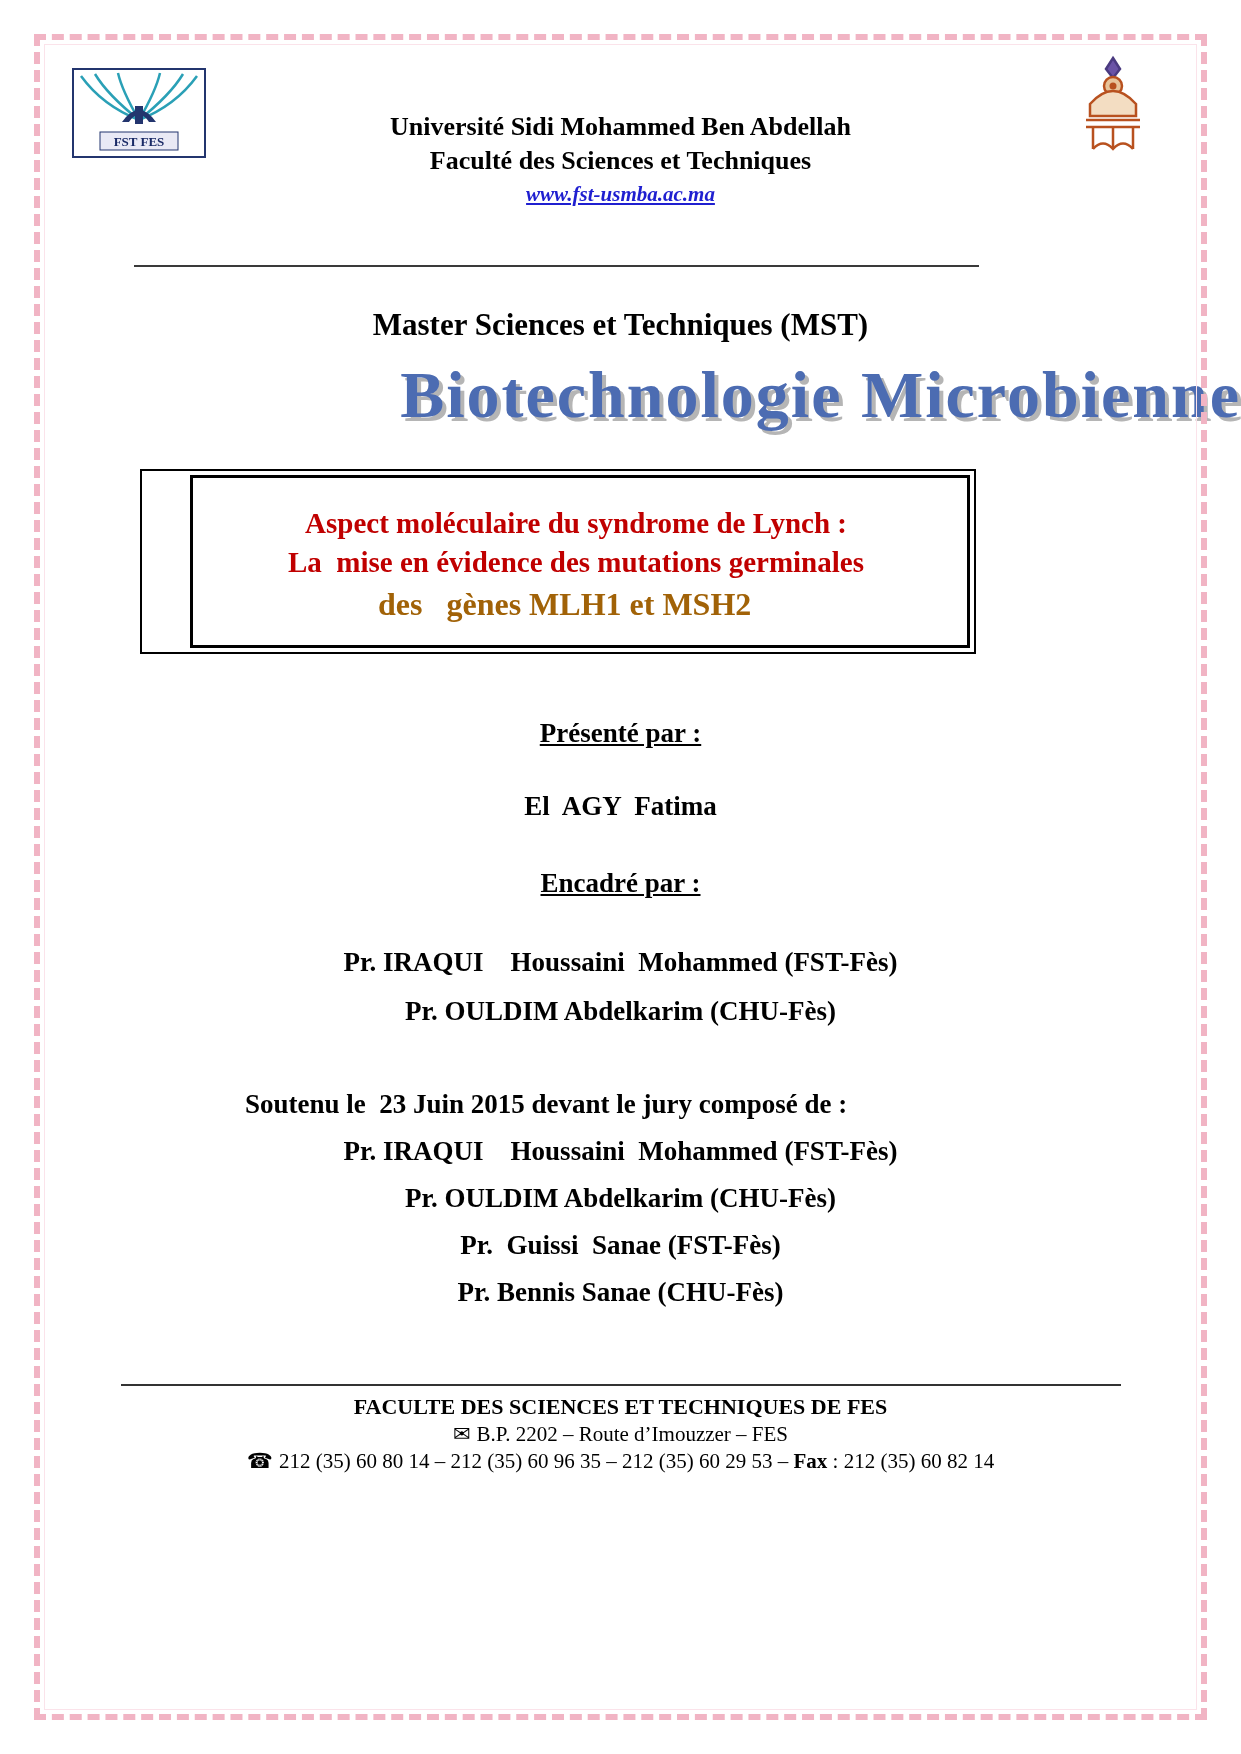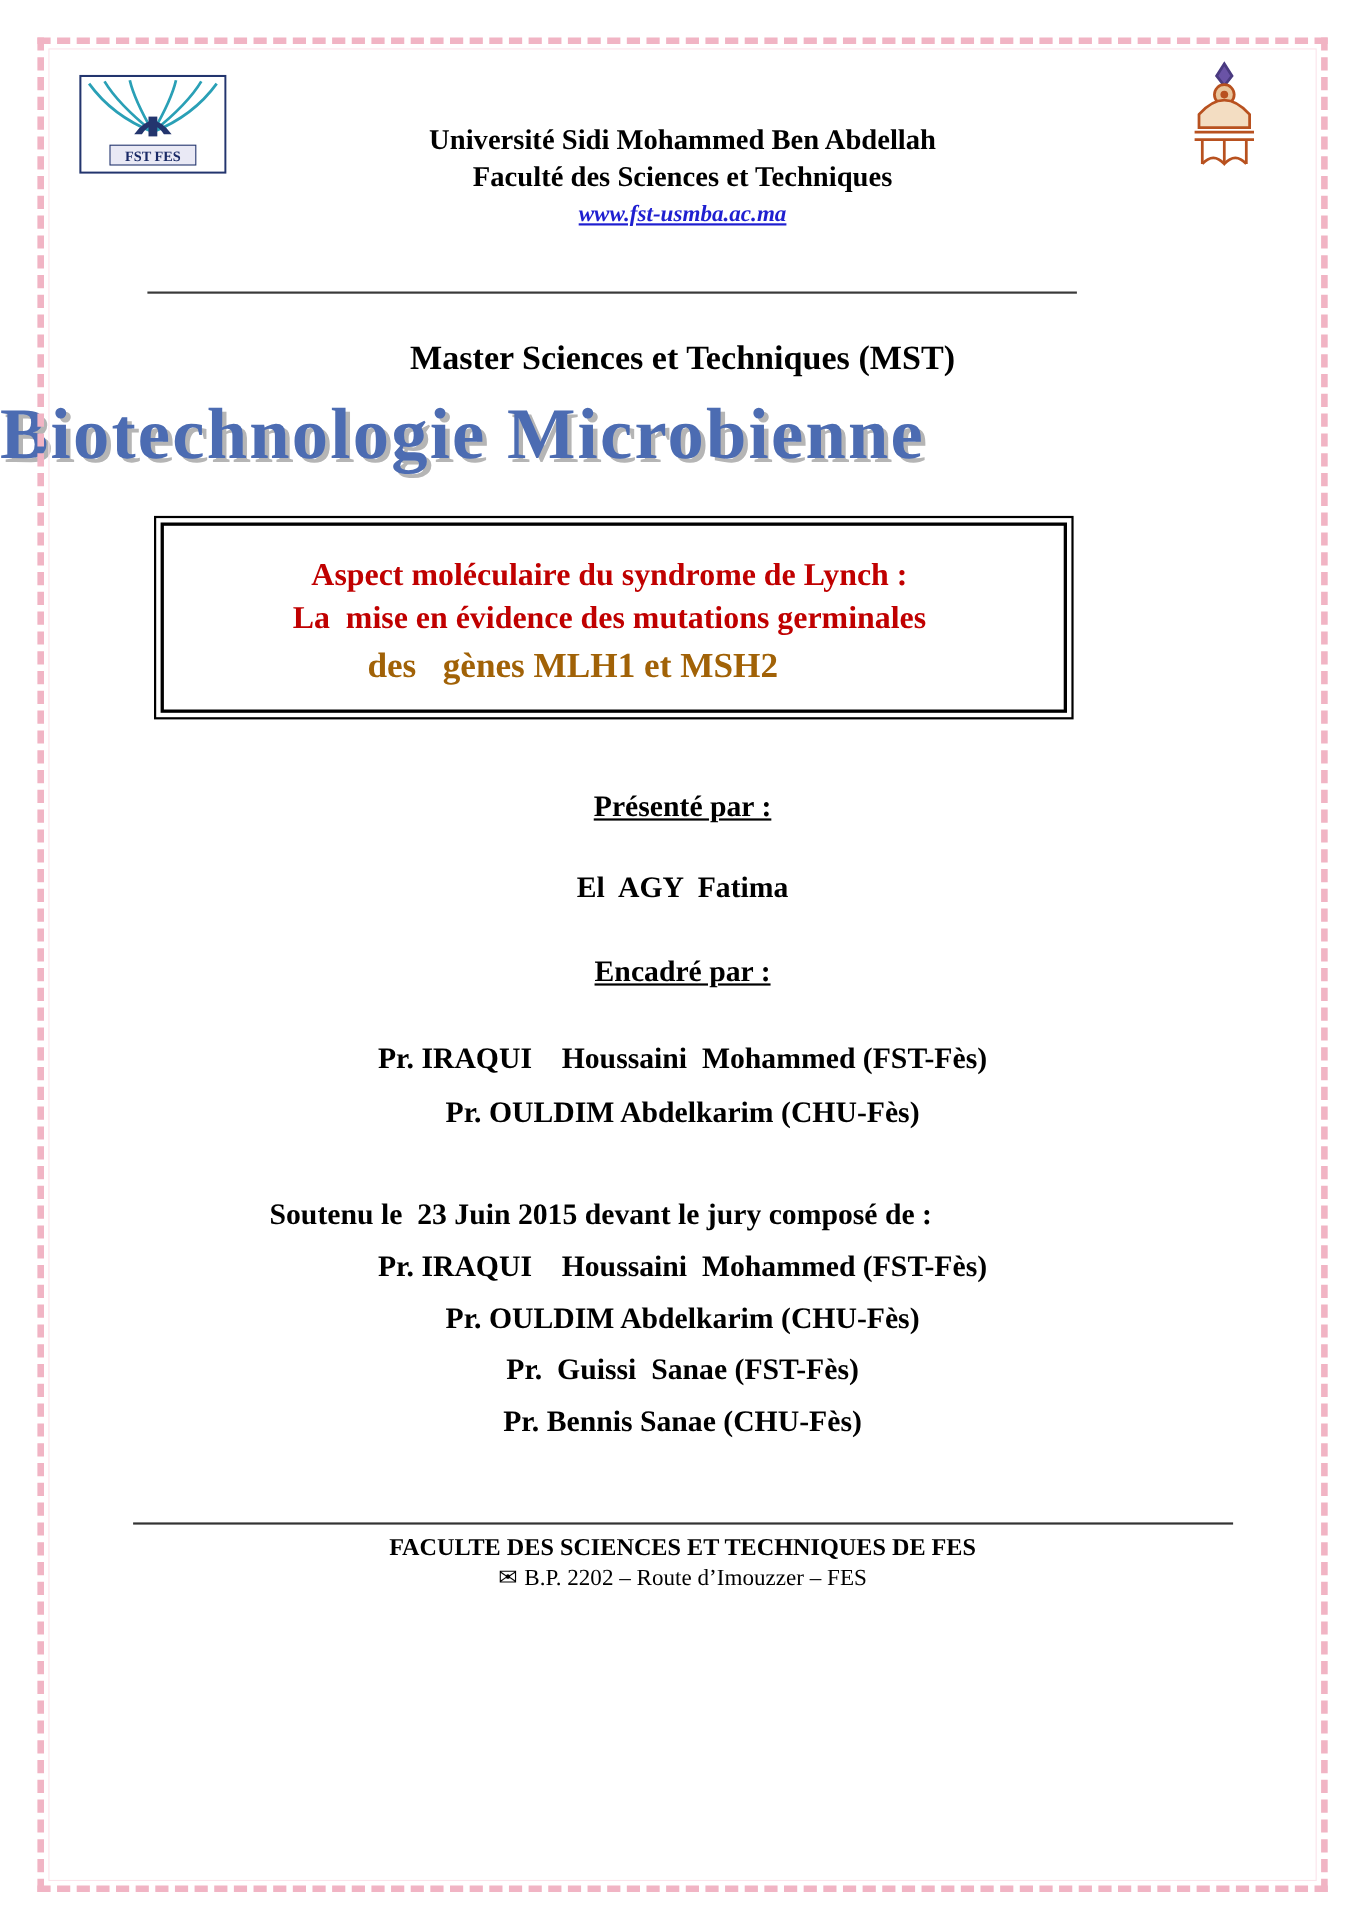--- a/index.html
+++ b/index.html
@@ -18,25 +18,25 @@
   [data-bind]{white-space:pre-wrap;}
   .logo-left{position:absolute;top:68px;left:72px;}
   .emblem{position:absolute;top:52px;right:88px;}
   .header-block{padding-top:110px;text-align:center;}
   .university,.faculty{font-size:26px;font-weight:bold;line-height:1.3;}
   .website{display:inline-block;margin-top:4px;font-size:21px;font-weight:bold;
     font-style:italic;color:#1f1fd0;text-decoration:underline;cursor:pointer;}
   .rule-top{margin:58px 0 0 134px;width:845px;height:0;border-top:2px solid #3a3a3a;}
   .master{margin-top:40px;text-align:center;font-size:31px;font-weight:bold;}
   .big-title{
-    margin-top:14px;text-align:left;font-size:66px;font-weight:bold;
+    margin-top:14px;text-align:right;font-size:66px;font-weight:bold;
     color:#4c6cb2;text-shadow:4px 4px 0 #b5b5b5;letter-spacing:2px;
   }
   .title-box{margin:36px 0 0 140px;width:824px;border:2px solid #000;padding:4px;background:#fff;}
-  .title-box-inner{border:3px solid #000;padding:26px 18px 22px 10px;}
+  .title-box-inner{border:3px solid #000;padding:26px 18px 22px 10px;margin-left:44px;}
   .box-line{color:#c00000;font-weight:bold;font-size:29px;text-align:center;line-height:1.35;}
   .box-line3{color:#a16207;font-weight:bold;font-size:32px;text-align:left;padding-left:175px;margin-top:4px;}
   .c-bold{font-size:27px;font-weight:bold;text-align:center;}
   .u{text-decoration:underline;}
   .presente-label{margin-top:64px;}
   .student{margin-top:42px;}
   .encadre-label{margin-top:46px;}
   .sup1{margin-top:48px;}
   .sup2{margin-top:18px;}
   .soutenu{margin-top:62px;font-size:27px;font-weight:bold;text-align:left;padding-left:245px;}
@@ -122,14 +122,17 @@
   <div class="c-bold jury" data-bind="defense.jury.2">Pr.  Guissi  Sanae (FST-Fès)</div>
   <div class="c-bold jury" data-bind="defense.jury.3">Pr. Bennis Sanae (CHU-Fès)</div>
 
 
   <div class="footer">
     <div class="footer-rule"></div>
     <div class="footer-faculty" data-bind="footer.faculty">FACULTE DES SCIENCES ET TECHNIQUES DE FES</div>
     <div class="footer-address">
       <span class="icon" data-bind="footer.mail_icon">✉</span><span data-bind="footer.address">B.P. 2202 – Route d’Imouzzer – FES</span>
     </div>
+    <div class="footer-phones">
+      <span class="icon" data-bind="footer.phone_icon">☎</span><span data-bind="footer.phones">212 (35) 60 80 14 – 212 (35) 60 96 35 – 212 (35) 60 29 53 – </span><span class="fax-b" data-bind="footer.fax_label">Fax</span><span data-bind="footer.fax_number"> : 212 (35) 60 82 14</span>
+    </div>
   </div>
 </div>
 
 </body></html>

